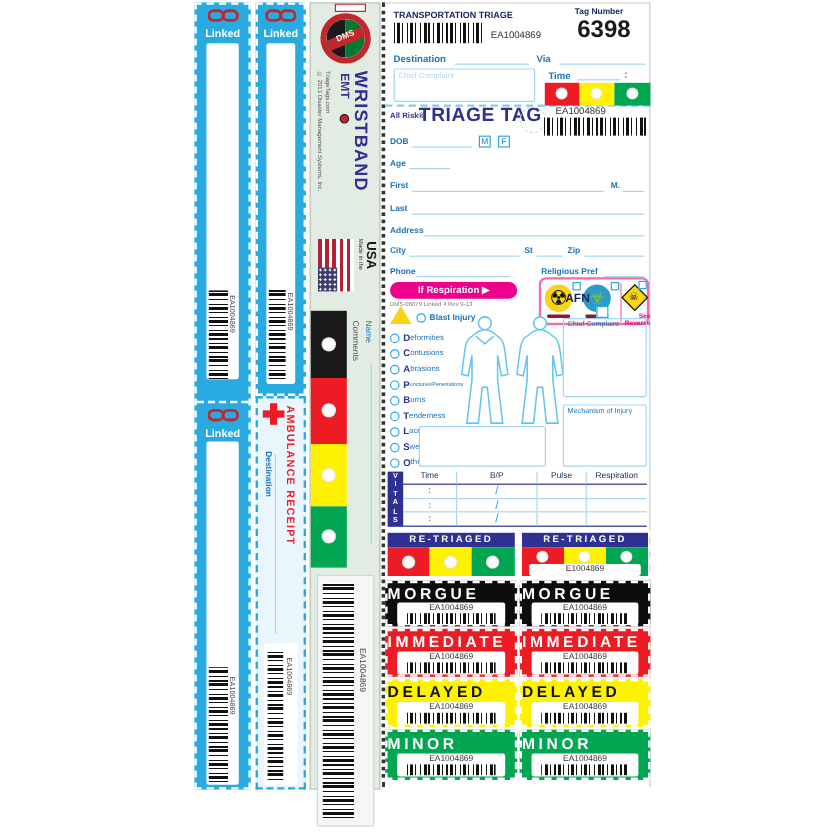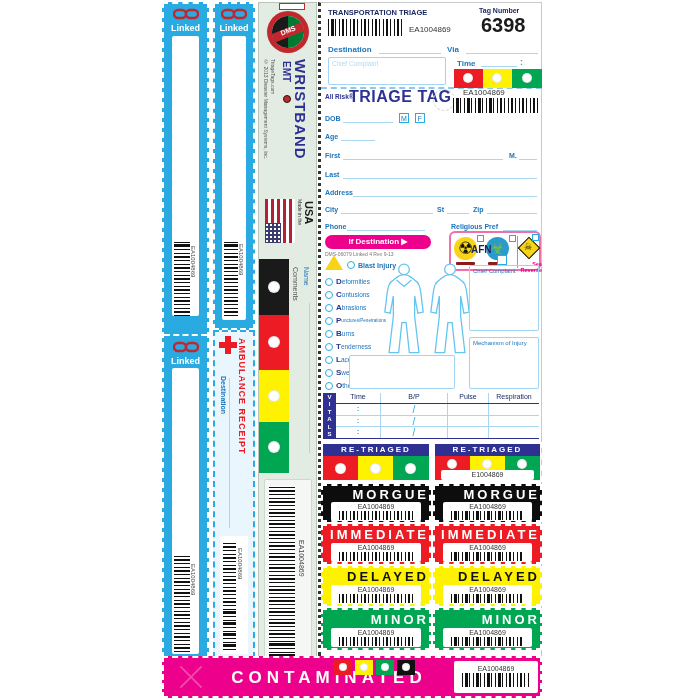--- a/index.html
+++ b/index.html
@@ -10,21 +10,21 @@
   
   .bch{background-color:#fff;background-image:repeating-linear-gradient(90deg,#111 0 1px,transparent 1px 3px,#111 3px 5.5px,transparent 5.5px 7px,#111 7px 8px,transparent 8px 11px);}
   .bcv{background-color:#fff;background-image:repeating-linear-gradient(0deg,#111 0 1px,transparent 1px 3px,#111 3px 5.5px,transparent 5.5px 7px,#111 7px 8px,transparent 8px 11px);}
   .hole{position:absolute;border-radius:50%;background:#fff;box-shadow:0 0 2px rgba(0,0,0,.25) inset;}
   .bluestrip{background:#29abe2;border:2px dashed #fff;}
   .navy{color:#2e3192;}
   .fieldlbl{color:#1b75bc;font-size:7px;font-weight:bold;}
   .fline{border-bottom:1px solid #a9d7f1;}
   .cbox{border:1px solid #29abe2;background:#fff;}
   .ccirc{width:6px;height:6px;border:1px solid #29abe2;border-radius:50%;background:#fff;flex:none;margin-right:3px;}
-  .tear-label{font-weight:bold;text-align:right;letter-spacing:3px;}
+  .tear-label{font-weight:bold;text-align:left;letter-spacing:3px;}
   .eabox{position:absolute;background:#fff;border-radius:2px;text-align:center;}
   .eabox .t{font-size:7px;color:#333;line-height:9px;}
   .eabox .b{margin:0 auto;width:82%;height:9px;}
   .dotcirc{border:1px dashed #d9d9d9;border-radius:50%;}
   .pinkpanel{border:2px solid #f06eaa;border-radius:6px;background:#fff;}
   .symcap{height:3px;background:#8c1d1d;border-radius:1px;}
 </style>
 </head>
 <body>
 
@@ -185,21 +185,21 @@
     <div class="abs fline" style="left:20px;top:210px;width:92px;"></div>
     <div class="abs fieldlbl" style="left:116px;top:203px;">St</div>
     <div class="abs fline" style="left:126px;top:210px;width:22px;"></div>
     <div class="abs fieldlbl" style="left:152px;top:203px;">Zip</div>
     <div class="abs fline" style="left:166px;top:210px;width:50px;"></div>
     <div class="abs fieldlbl" style="left:4px;top:220px;">Phone</div>
     <div class="abs fline" style="left:26px;top:227px;width:78px;"></div>
     <div class="abs fieldlbl" style="left:130px;top:220px;">Religious Pref</div>
     <div class="abs fline" style="left:182px;top:227px;width:34px;"></div>
 
-    <div class="abs" style="left:4px;top:232px;width:106px;height:14px;background:#ec008c;border-radius:7px;color:#fff;font-size:8px;font-weight:bold;text-align:center;line-height:14px;">If Destination ▶</div>
+    <div class="abs" style="left:4px;top:232px;width:106px;height:14px;background:#ec008c;border-radius:7px;color:#fff;font-size:8px;font-weight:bold;text-align:center;line-height:14px;">If Respiration ▶</div>
     <div class="abs" style="left:4px;top:248px;font-size:5px;color:#777;">DMS-06079 Linked 4 Rev 9-13</div>
     <div class="abs pinkpanel" style="left:128px;top:228px;width:92px;height:40px;">
       <div class="abs" style="left:3px;top:4px;width:23px;height:23px;border-radius:50%;background:#f7d417;color:#111;font-size:17px;line-height:23px;text-align:center;">☢</div>
       <div class="abs symcap" style="left:5px;top:29px;width:19px;"></div>
       <div class="abs cbox" style="left:26px;top:2px;width:7px;height:7px;"></div>
       <div class="abs" style="left:35px;top:4px;width:23px;height:23px;border-radius:50%;background:#2b9cc9;color:#7ac143;font-size:16px;line-height:23px;text-align:center;">☣</div>
       <div class="abs symcap" style="left:37px;top:29px;width:19px;"></div>
       <div class="abs cbox" style="left:58px;top:2px;width:7px;height:7px;"></div>
       <div class="abs" style="left:66px;top:3px;width:1px;height:32px;background:#f06eaa;"></div>
       <div class="abs" style="left:70px;top:7px;width:16px;height:16px;background:#f7d417;border:1.5px solid #111;transform:rotate(45deg);"></div>
@@ -406,40 +406,14 @@
       <div class="tear-label" style="color:#fff;font-size:13px;margin-top:2px;">MINOR</div>
       <div class="eabox" style="left:8px;top:18px;width:89px;height:19px;">
         <div class="t">EA1004869</div>
           <div class="b bch"></div>
       </div>
     </div>
 
     <div class="abs" style="left:110px;top:439px;width:0;height:208px;border-left:2px dashed #fff;"></div>
   </div>
 
-  <div class="abs" style="left:162px;top:656px;width:380px;height:42px;background:#ec008c;border:2px dashed #fff;">
-
-    <div class="abs" style="left:14px;top:6px;width:26px;height:26px;opacity:.45;">
-      <div class="abs" style="left:12px;top:-2px;width:2px;height:30px;background:#f6a6ce;transform:rotate(45deg);"></div>
-      <div class="abs" style="left:12px;top:-2px;width:2px;height:30px;background:#f6a6ce;transform:rotate(-45deg);"></div>
-    </div>
-    <div class="abs" style="left:40px;top:10px;width:250px;text-align:center;color:#fff;font-weight:bold;font-size:17px;letter-spacing:5px;">CONTAMINATED</div>
-    <div class="abs" style="left:170px;top:2px;width:84px;height:15px;">
-      <div class="abs" style="left:0;top:0;width:18px;height:15px;background:#ed1c24;">
-          <div class="hole" style="left:5px;top:3px;width:8px;height:8px;"></div>
-        </div>
-      <div class="abs" style="left:21px;top:0;width:18px;height:15px;background:#fff200;">
-          <div class="hole" style="left:5px;top:3px;width:8px;height:8px;"></div>
-        </div>
-      <div class="abs" style="left:42px;top:0;width:18px;height:15px;background:#00a651;">
-          <div class="hole" style="left:5px;top:3px;width:8px;height:8px;"></div>
-        </div>
-      <div class="abs" style="left:63px;top:0;width:18px;height:15px;background:#111;">
-          <div class="hole" style="left:5px;top:3px;width:8px;height:8px;"></div>
-        </div>
-    </div>
-    <div class="eabox" style="left:290px;top:3px;width:84px;height:32px;">
-      <div class="t" style="margin-top:3px;">EA1004869</div>
-      <div class="b bch" style="height:14px;"></div>
-    </div>
-  </div>
 
 </div>
 
 </body></html>

